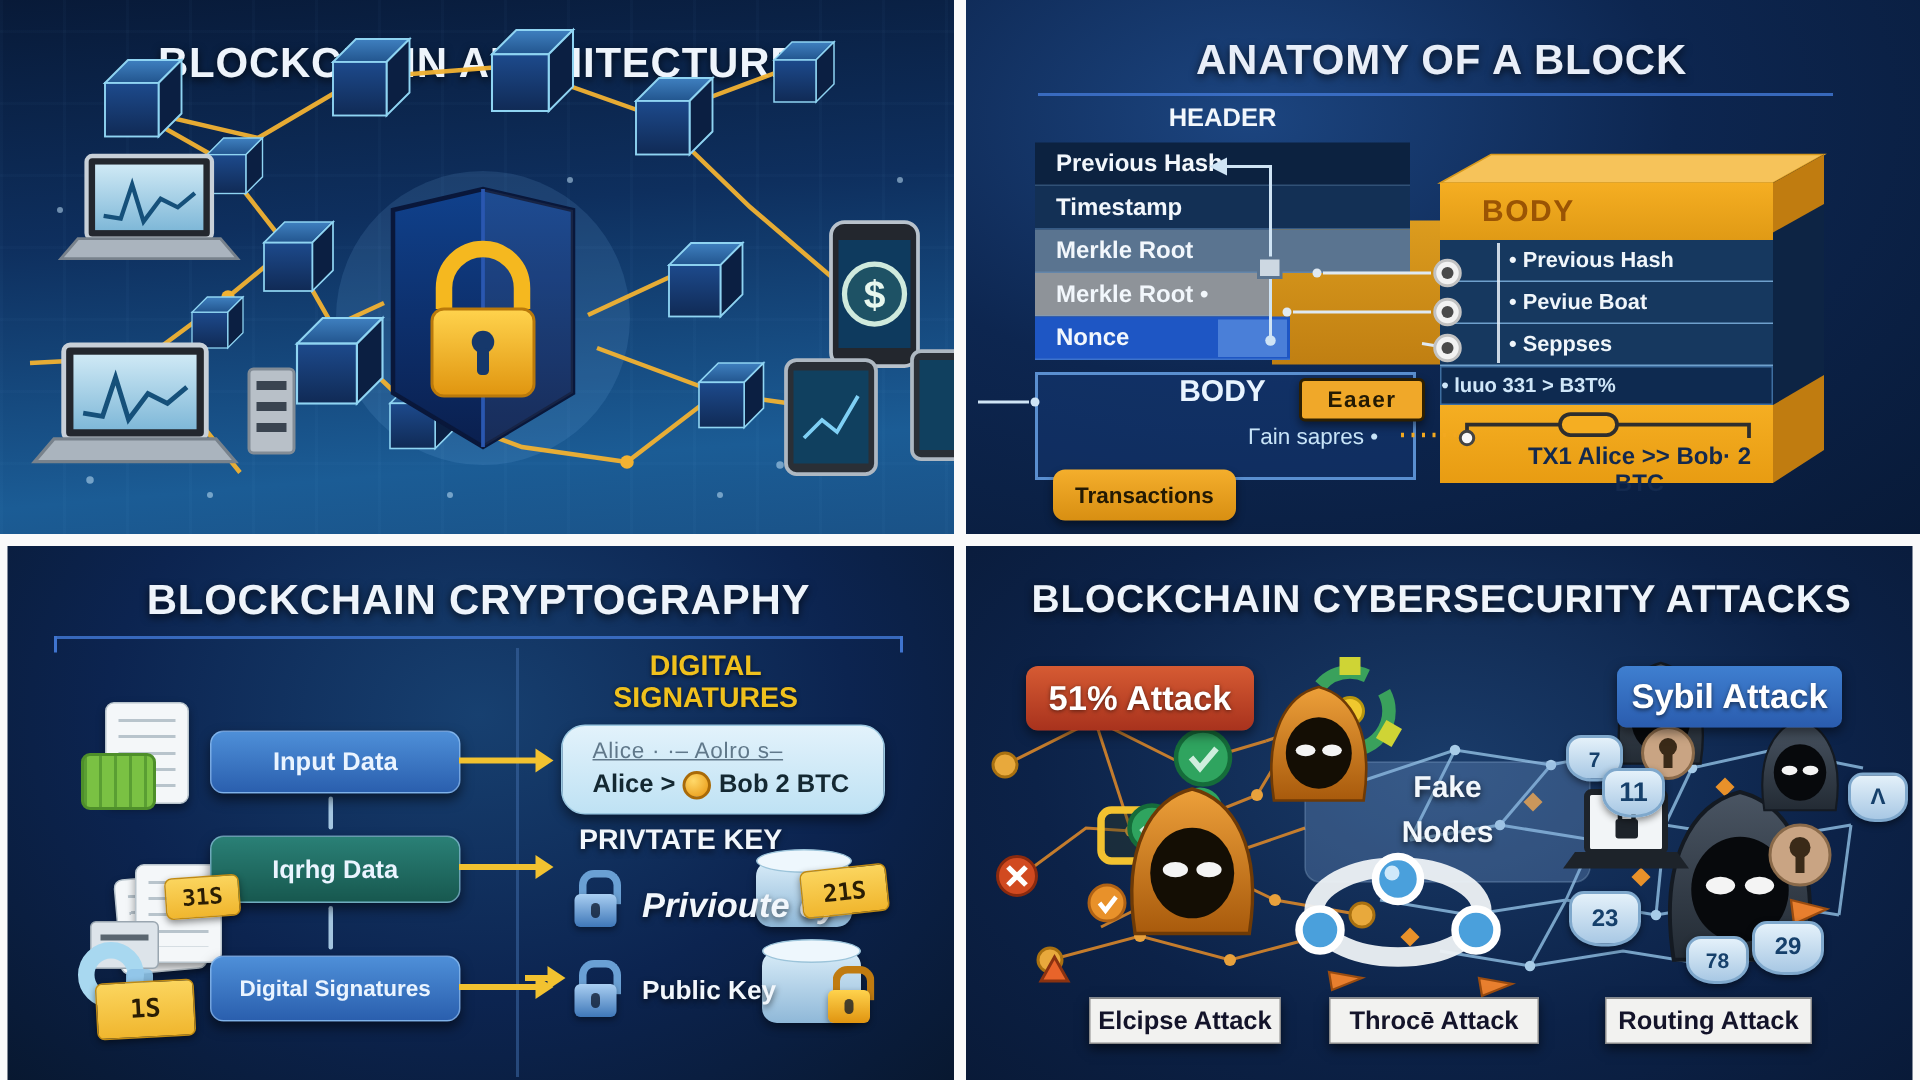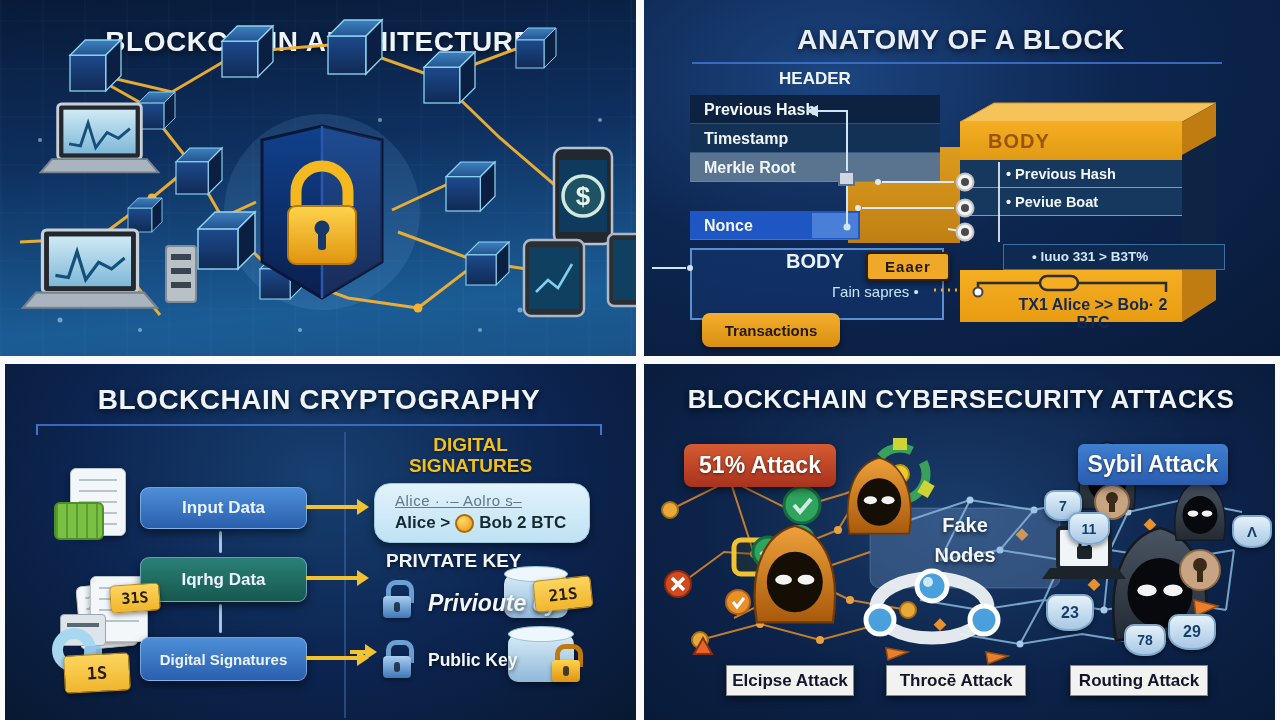--- a/index.html
+++ b/index.html
@@ -215,46 +215,50 @@
     <svg class="abs" style="left:0;top:0;z-index:2;" width="638" height="358" viewBox="0 0 638 358">
       <polygon points="318,122 352,103 574,103 540,122" fill="#f6c35a" stroke="#d89a1e"></polygon>
       <polygon points="540,122 574,103 574,300 540,322" fill="#0d2444"></polygon>
       <polygon points="540,122 574,103 574,136 540,155" fill="#c07c10"></polygon>
       <polygon points="540,270 574,250 574,300 540,322" fill="#c07c10"></polygon>
     </svg>
 
     <div class="hrow" style="top:95px;background:#0c2240;">Previous Hash</div>
     <div class="hrow" style="top:124px;background:#133055;">Timestamp</div>
     <div class="hrow" style="top:153px;background:#5a7490;">Merkle Root</div>
+    <div class="hrow" style="top:182px;width:158px;background:#8e9399;">Merkle Root •</div>
     <div class="hrow" style="top:211px;width:170px;background:#1e56c4;">Nonce</div>
     <div class="abs" style="left:170px;top:213px;width:46px;height:25px;background:#4a7fd8;z-index:3;"></div>
     <div class="abs btn-orange" style="left:224px;top:215px;width:80px;height:25px;z-index:4;font-size:15px;
          border:2px solid #2e2002;border-radius:4px;letter-spacing:1px;background:#f0a829;">Eaaer</div>
 
     <div class="abs" style="left:48px;top:248px;width:250px;height:68px;border:2px solid #5a8fd0;
          background:rgba(25,70,140,.35);z-index:2;"></div>
     <div class="abs" style="left:48px;top:250px;width:250px;text-align:center;font-size:20px;font-weight:bold;
          color:#e8f4ff;z-index:3;">BODY</div>
-    <div class="abs btn-orange" style="left:60px;top:276px;width:138px;height:34px;border-radius:8px;font-size:15px;z-index:3;">Transactions</div>
+    <div class="abs btn-orange" style="left:60px;top:276px;width:122px;height:34px;border-radius:8px;font-size:15px;z-index:3;">Transactions</div>
     <div class="abs" style="left:190px;top:283px;width:108px;font-size:15px;color:#c8e4f8;z-index:3;">Гain sapres •</div>
 
     <div class="abs" style="left:318px;top:122px;width:222px;height:38px;z-index:3;
          background:linear-gradient(180deg,#f5ae22,#e09a15);">
       <div style="padding:8px 0 0 28px;font-size:20px;font-weight:bold;color:#9a5404;letter-spacing:1px;">BODY</div>
     </div>
     <div class="abs" style="left:318px;top:160px;width:222px;height:28px;background:#16385f;z-index:3;
          border-bottom:1px solid #6fa0cc;line-height:28px;padding-left:46px;box-sizing:border-box;
          font-size:14.5px;font-weight:bold;color:#f0f6fb;">• Previous Hash</div>
     <div class="abs" style="left:318px;top:188px;width:222px;height:28px;background:#16385f;z-index:3;
          border-bottom:1px solid #6fa0cc;line-height:28px;padding-left:46px;box-sizing:border-box;
          font-size:14.5px;font-weight:bold;color:#f0f6fb;">• Peviue Boat</div>
+    <div class="abs" style="left:318px;top:216px;width:222px;height:28px;background:#16385f;z-index:3;
+         border-bottom:1px solid #6fa0cc;line-height:28px;padding-left:46px;box-sizing:border-box;
+         font-size:14.5px;font-weight:bold;color:#f0f6fb;">• Seppses</div>
     <div class="abs" style="left:356px;top:162px;width:2px;height:80px;background:rgba(235,243,250,.85);z-index:4;"></div>
     <div class="abs" style="left:318px;top:244px;width:222px;height:26px;background:#0e2a50;z-index:3;
-         border:1px solid #3e6ea0;box-sizing:border-box;line-height:24px;padding-left:28px;
-         font-size:13.5px;font-weight:bold;color:#cfe6f8;margin-left:43px;">• luuo 331 &gt; B3T%</div>
+         border:1px solid #3e6ea0;box-sizing:border-box;line-height:24px;
+         font-size:13.5px;font-weight:bold;color:#cfe6f8;">• luuo 331 &gt; B3T%</div>
     <div class="abs" style="left:318px;top:270px;width:222px;height:52px;z-index:3;
          background:linear-gradient(180deg,#f5ae22,#e89c12);">
       <div style="position:absolute;left:0;right:0;top:26px;text-align:center;font-size:16px;font-weight:bold;
            color:#13294e;padding-left:44px;">TX1 Alice &gt;&gt; Bob· 2 BTC</div>
     </div>
 
     <svg class="abs" style="left:0;top:0;z-index:6;pointer-events:none;" width="638" height="358" viewBox="0 0 638 358">
       <polygon points="164,111 176,105 176,117" fill="#cfe4f5"></polygon>
       <path d="M176,111 H205 V225" fill="none" stroke="#cfe4f5" stroke-width="2"></path>
       <rect x="197" y="172" width="15" height="13" fill="#cdd8e2" stroke="#5a7490" stroke-width="2"></rect>
@@ -519,21 +523,21 @@
 
     <div class="badge" style="left:42px;top:82px;width:152px;height:43px;border-radius:8px;font-size:23px;
          background:linear-gradient(180deg,#d65b33,#a8321d);">51% Attack</div>
     <div class="badge" style="left:436px;top:82px;width:150px;height:41px;border-radius:6px;font-size:23px;
          background:linear-gradient(180deg,#3f7fd0,#2a5cae);">Sybil Attack</div>
 
     <div class="fakeline" style="left:228px;top:152px;width:190px;">Fake</div>
     <div class="fakeline" style="left:228px;top:182px;width:190px;">Nodes</div>
 
     <div class="bnode" style="left:402px;top:128px;width:34px;height:27px;font-size:14px;">7</div>
-    <div class="bnode" style="left:426px;top:150px;width:38px;height:29px;font-size:14px;">11</div>
+    <div class="bnode" style="left:426px;top:150px;width:38px;height:29px;font-size:18px;">11</div>
     <div class="bnode" style="left:404px;top:232px;width:44px;height:33px;font-size:16px;">23</div>
     <div class="bnode" style="left:482px;top:262px;width:38px;height:28px;font-size:14px;">78</div>
     <div class="bnode" style="left:526px;top:252px;width:44px;height:32px;font-size:16px;">29</div>
     <div class="bnode" style="left:590px;top:153px;width:36px;height:29px;font-size:15px;">Λ</div>
 
     <div class="attack-label" style="left:84px;top:303px;width:126px;height:29px;">Elcipse Attack</div>
     <div class="attack-label" style="left:244px;top:303px;width:138px;height:29px;">Throcē Attack</div>
     <div class="attack-label" style="left:428px;top:303px;width:136px;height:29px;">Routing Attack</div>
   </section>
 

